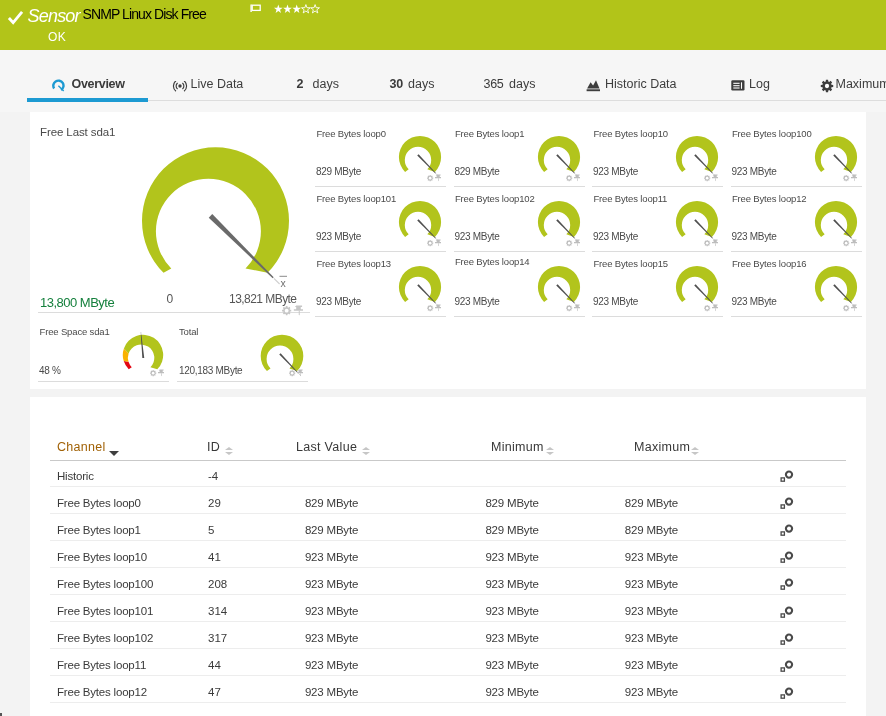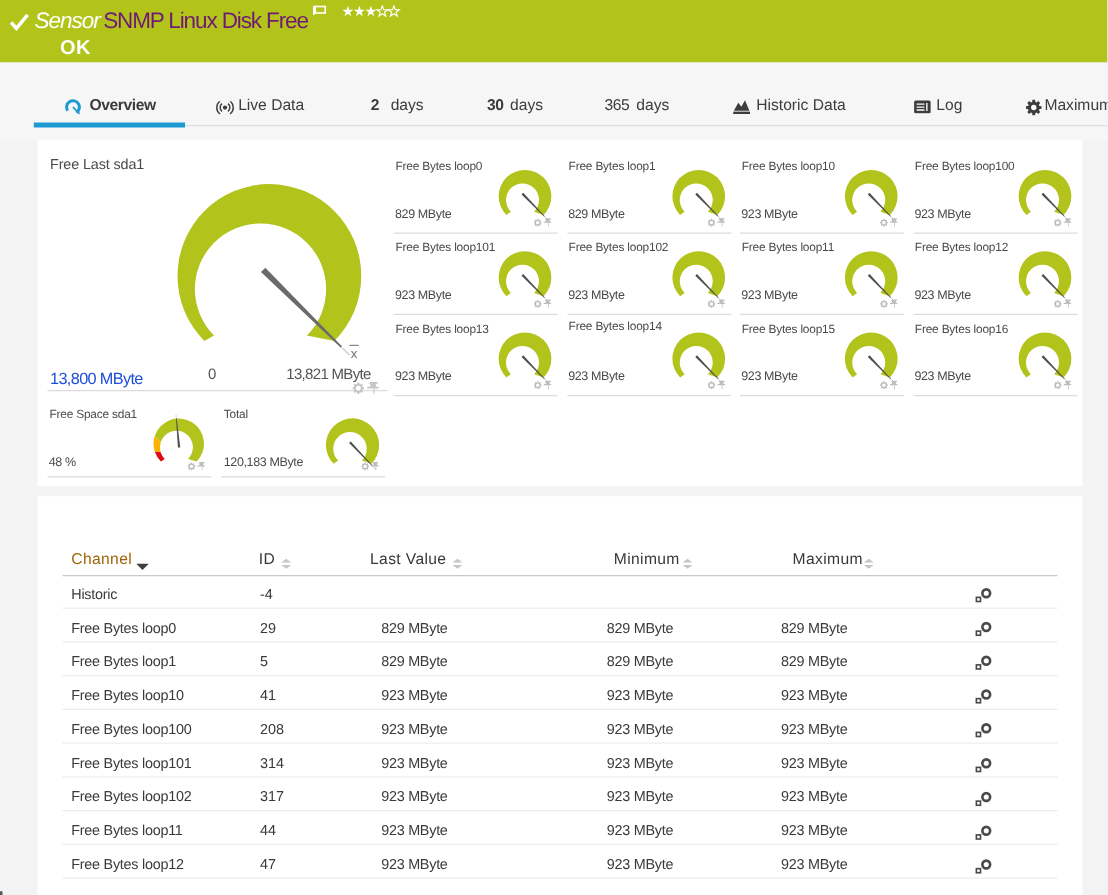--- a/index.html
+++ b/index.html
@@ -4,33 +4,33 @@
 body{width:886px;height:716px;background:#f3f3f3;font-family:"Liberation Sans",sans-serif;overflow:hidden;position:relative}
 .abs{position:absolute}
 .panel{position:absolute;background:#fff;left:30px;width:836px}
 </style></head><body>
 
 <div class="abs" style="left:0;top:0;width:886px;height:50px;background:#b2c419">
 <svg class="abs" style="left:7px;top:10px" width="17" height="15" viewBox="0 0 17 16">
       <polyline points="1.5,8.5 6,13.5 15.5,2" fill="none" stroke="#fff" stroke-width="3"></polyline>
     </svg>
 <span class="abs" style="left:27.5px;top:5.5px;font-size:18px;color:#fff;font-style:italic;letter-spacing:-0.8px">Sensor</span>
-<span class="abs" style="left:82.5px;top:5.5px;font-size:18px;color:#701a75;letter-spacing:-0.9px">SNMP Linux Disk Free</span>
+<span class="abs" style="left:82.5px;top:5.5px;font-size:14px;color:#000000;letter-spacing:-0.9px">SNMP Linux Disk Free</span>
 <svg class="abs" style="left:250px;top:4px" width="13" height="11" viewBox="0 0 13 11">
       <line x1="1.1" y1="0.5" x2="1.1" y2="8" stroke="#fff" stroke-width="1.4"></line>
       <rect x="2.2" y="1.2" width="8" height="5.2" fill="none" stroke="#fff" stroke-width="1.3"></rect>
     </svg>
 <svg class="abs" style="left:272.5px;top:3.8px" width="48" height="11" viewBox="0 0 47 11">
       <polygon points="4.80,0.60 3.72,3.71 0.43,3.78 3.05,5.77 2.10,8.92 4.80,7.04 7.50,8.92 6.55,5.77 9.17,3.78 5.88,3.71" fill="#fff"></polygon>
       <polygon points="14.00,0.60 12.92,3.71 9.63,3.78 12.25,5.77 11.30,8.92 14.00,7.04 16.70,8.92 15.75,5.77 18.37,3.78 15.08,3.71" fill="#fff"></polygon>
       <polygon points="23.20,0.60 22.12,3.71 18.83,3.78 21.45,5.77 20.50,8.92 23.20,7.04 25.90,8.92 24.95,5.77 27.57,3.78 24.28,3.71" fill="#fff"></polygon>
       <polygon points="32.40,0.60 31.32,3.71 28.03,3.78 30.65,5.77 29.70,8.92 32.40,7.04 35.10,8.92 34.15,5.77 36.77,3.78 33.48,3.71" fill="none" stroke="#fff" stroke-width="0.9"></polygon>
       <polygon points="41.60,0.60 40.52,3.71 37.23,3.78 39.85,5.77 38.90,8.92 41.60,7.04 44.30,8.92 43.35,5.77 45.97,3.78 42.68,3.71" fill="none" stroke="#fff" stroke-width="0.9"></polygon>
     </svg>
-<span class="abs" style="left:48px;top:29.5px;font-size:16px;font-weight:bold;color:#fff;letter-spacing:0.3px">OK</span>
+<span class="abs" style="left:48px;top:29.5px;font-size:12px;font-weight:normal;color:#fff;letter-spacing:0.3px">OK</span>
 </div>
 <div class="abs" style="left:0;top:50px;width:886px;height:62px;background:#f6f6f6">
 <div class="abs" style="left:28px;top:50px;width:858px;height:1px;background:#ddd"></div>
 <div class="abs" style="left:27px;top:48.2px;width:121px;height:3.6px;background:#1d9ad2"></div>
 <svg class="abs" style="left:52px;top:29px" width="14" height="14" viewBox="0 0 14 14">
 <path d="M2.12,9.48 A5.1,5.1 0 1 1 9.10,11.03" fill="none" stroke="#1d9ad2" stroke-width="2.4"></path>
 <line x1="6.4" y1="6.7" x2="11.7" y2="12" stroke="#1d9ad2" stroke-width="1.4"></line>
     </svg>
 <span class="abs" style="left:71.5px;top:26.8px;font-size:12.5px;font-weight:bold;letter-spacing:-0.3px;color:#3b3b3b">Overview</span>
 <svg class="abs" style="left:172px;top:31px" width="16" height="11" viewBox="0 0 16 11">
@@ -85,21 +85,21 @@
 <span class="abs" style="left:10px;top:14.2px;font-size:11.5px;color:#4a4a4a;letter-spacing:-0.1px;white-space:nowrap">Free Last sda1</span>
 <svg style="position:absolute;left:95px;top:18px" width="182" height="160" viewBox="0 0 182 160">
       <path d="M38.53,142.77 A73.5,73.5 0 1 1 142.47,142.77 L120.52,138.42 A52.5,52.5 0 1 0 46.28,138.42 Z" fill="#b2c41c"></path>
       <line x1="148.89" y1="148.38" x2="154.58" y2="153.99" stroke="#cfcfcf" stroke-width="1.2"></line>
       <polygon points="83.76,87.66 87.27,84.10 148.67,147.18 147.68,148.17" fill="#6a6a6a"></polygon>
       <line x1="154.5" y1="146.3" x2="162" y2="146.3" stroke="#8a8a8a" stroke-width="1"></line>
       <text x="158.2" y="156.5" font-size="10.5" fill="#707070" text-anchor="middle" font-family="Liberation Sans">x</text>
     </svg>
 <span class="abs" style="left:136.4px;top:179.5px;font-size:12px;color:#555;letter-spacing:-0.1px;white-space:nowrap">0</span>
 <span class="abs" style="right:569.5px;top:179.5px;font-size:12px;color:#555;letter-spacing:-0.55px;white-space:nowrap">13,821 MByte</span>
-<span class="abs" style="left:10px;top:182.7px;font-size:13px;color:#1d4ed8;letter-spacing:-0.5px;white-space:nowrap">13,800 MByte</span>
+<span class="abs" style="left:10px;top:182.7px;font-size:13px;color:#15803d;letter-spacing:-0.5px;white-space:nowrap">13,800 MByte</span>
 <svg style="position:absolute;left:252px;top:192.5px" width="21.39" height="11.30" viewBox="0 0 21.39 11.30">
       <polygon points="9.23,6.45 9.23,4.85 7.95,4.69 7.67,3.99 8.45,2.98 7.32,1.85 6.31,2.63 5.61,2.35 5.45,1.07 3.85,1.07 3.69,2.35 2.99,2.63 1.98,1.85 0.85,2.98 1.63,3.99 1.35,4.69 0.07,4.85 0.07,6.45 1.35,6.61 1.63,7.31 0.85,8.32 1.98,9.45 2.99,8.67 3.69,8.95 3.85,10.23 5.45,10.23 5.61,8.95 6.31,8.67 7.32,9.45 8.45,8.32 7.67,7.31 7.95,6.61" fill="#c6c6c6"></polygon>
       <circle cx="4.65" cy="5.65" r="1.95" fill="#fff"></circle>
       <path d="M14.311666666666667,0.6 h5.786666666666667 v1.4466666666666668 h-1.3433333333333335 v2.273333333333334 h2.376666666666667 v1.5500000000000003 h-9.3 v-1.5500000000000003 h2.376666666666667 v-2.273333333333334 h-1.3433333333333335 Z" fill="#c6c6c6"></path>
       <path d="M16.791666666666668,5.87 h0.9300000000000002 v3.7200000000000006 l-0.4650000000000001,0.9300000000000002 l-0.4650000000000001,-0.9300000000000002 Z" fill="#c6c6c6"></path>
     </svg>
 <span class="abs" style="left:286.4px;top:15.8px;font-size:9.5px;color:#4a4a4a;letter-spacing:-0.15px;white-space:nowrap">Free Bytes loop0</span>
 <span class="abs" style="left:286px;top:54px;font-size:10px;color:#4a4a4a;letter-spacing:-0.3px;white-space:nowrap">829 MByte</span>
 <svg style="position:absolute;left:363px;top:22px" width="54" height="50" viewBox="0 0 54 50">
       <path d="M12.08,37.92 A21.1,21.1 0 1 1 41.92,37.92 L34.33,35.33 A13.2,13.2 0 1 0 15.67,35.33 Z" fill="#b2c41c"></path>

